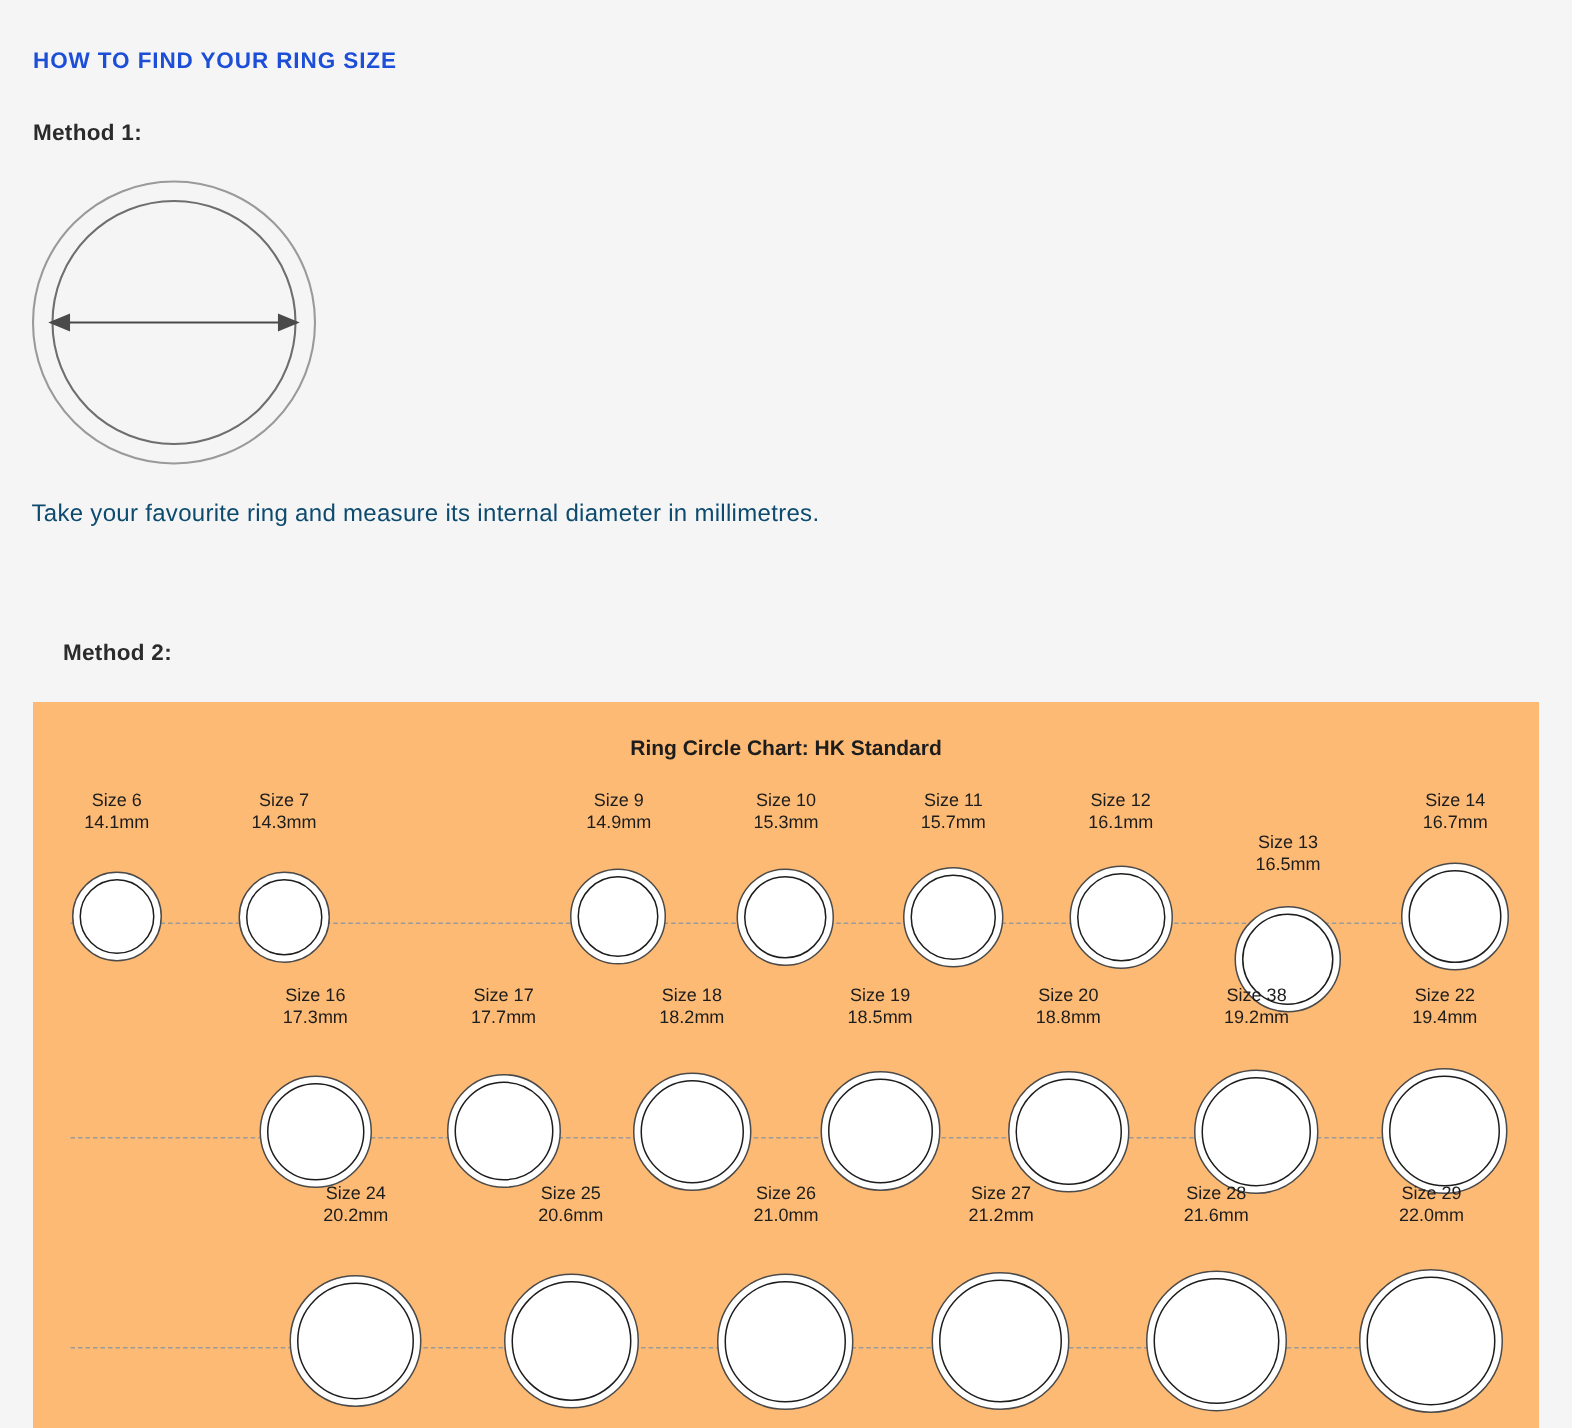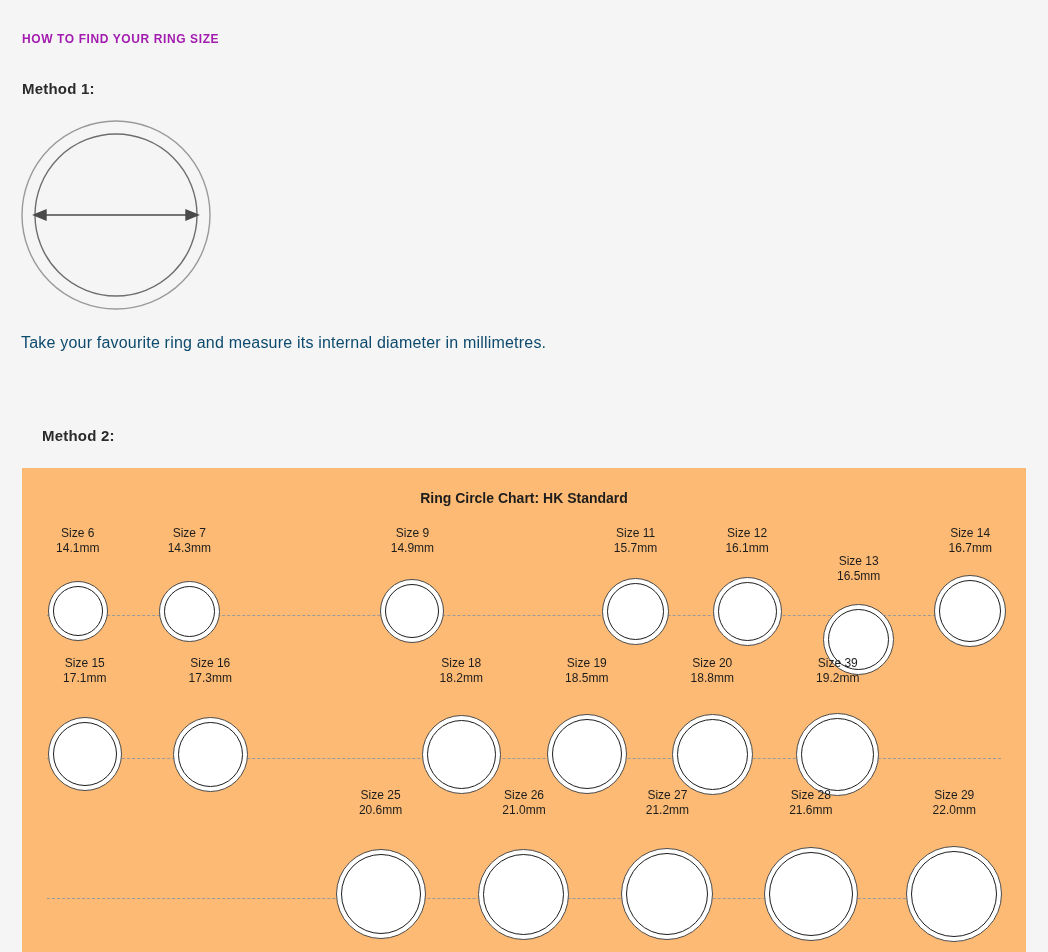--- a/index.html
+++ b/index.html
@@ -16,24 +16,24 @@
   .page {
     position: relative;
     width: 1048px;
     height: 952px;
     background: #f5f5f5;
   }
   .main-title {
     position: absolute;
     left: 22px;
     top: 32px;
-    font-size: 12px;
+    font-size: 15px;
     font-weight: bold;
     letter-spacing: 0.6px;
-    color: #a21caf;
+    color: #1d4ed8;
   }
   .method1-label {
     position: absolute;
     left: 22px;
     top: 80px;
     font-size: 15px;
     font-weight: bold;
     letter-spacing: 0.2px;
     color: #2b2b2b;
   }
@@ -164,20 +164,27 @@
               <div class="inner"></div>
             </div>
           </div>
           <div class="cell" style="left: 334.667px; top: 0px; width: 111.556px;">
             <div class="lbl">Size 9</div>
             <div class="lbl">14.9mm</div>
             <div class="ring" style="width: 64px; height: 64px; margin-top: 23px;">
               <div class="inner"></div>
             </div>
           </div>
+          <div class="cell" style="left: 446.222px; top: 0px; width: 111.556px;">
+            <div class="lbl">Size 10</div>
+            <div class="lbl">15.3mm</div>
+            <div class="ring" style="width: 65px; height: 65px; margin-top: 22.5px;">
+              <div class="inner"></div>
+            </div>
+          </div>
           <div class="cell" style="left: 557.778px; top: 0px; width: 111.556px;">
             <div class="lbl">Size 11</div>
             <div class="lbl">15.7mm</div>
             <div class="ring" style="width: 67px; height: 67px; margin-top: 21.5px;">
               <div class="inner"></div>
             </div>
           </div>
           <div class="cell" style="left: 669.333px; top: 0px; width: 111.556px;">
             <div class="lbl">Size 12</div>
             <div class="lbl">16.1mm</div>
@@ -195,34 +202,34 @@
           <div class="cell" style="left: 892.444px; top: 0px; width: 111.556px; text-align: center;">
             <div class="lbl">Size 14</div>
             <div class="lbl">16.7mm</div>
             <div class="ring" style="width: 72px; height: 72px; margin-top: 19px;">
               <div class="inner"></div>
             </div>
           </div>
         </div>
         <div class="row" style="top: 188px;">
           <div class="row-line" style="top: 102px;"></div>
-          <div class="cell" style="left: 0px; top: 0px; width: 125.5px;">
-            <div class="lbl">Size 15</div>
-            <div class="lbl">17.1mm</div>
-            <div class="ring" style="width: 74px; height: 74px; margin-top: 31px;">
-              <div class="inner"></div>
-            </div>
-          </div>
           <div class="cell" style="left: 125.5px; top: 0px; width: 125.5px;">
             <div class="lbl">Size 16</div>
             <div class="lbl">17.3mm</div>
             <div class="ring" style="width: 75px; height: 75px; margin-top: 30.5px;">
               <div class="inner"></div>
             </div>
           </div>
+          <div class="cell" style="left: 251px; top: 0px; width: 125.5px;">
+            <div class="lbl">Size 17</div>
+            <div class="lbl">17.7mm</div>
+            <div class="ring" style="width: 76px; height: 76px; margin-top: 30px;">
+              <div class="inner"></div>
+            </div>
+          </div>
           <div class="cell" style="left: 376.5px; top: 0px; width: 125.5px;">
             <div class="lbl">Size 18</div>
             <div class="lbl">18.2mm</div>
             <div class="ring" style="width: 79px; height: 79px; margin-top: 28.5px;">
               <div class="inner"></div>
             </div>
           </div>
           <div class="cell" style="left: 502px; top: 0px; width: 125.5px;">
             <div class="lbl">Size 19</div>
             <div class="lbl">18.5mm</div>
@@ -231,29 +238,43 @@
             </div>
           </div>
           <div class="cell" style="left: 627.5px; top: 0px; width: 125.5px;">
             <div class="lbl">Size 20</div>
             <div class="lbl">18.8mm</div>
             <div class="ring" style="width: 81px; height: 81px; margin-top: 27.5px;">
               <div class="inner"></div>
             </div>
           </div>
           <div class="cell" style="left: 753px; top: 0px; width: 125.5px;">
-            <div class="lbl">Size 39</div>
+            <div class="lbl">Size 38</div>
             <div class="lbl">19.2mm</div>
             <div class="ring" style="width: 83px; height: 83px; margin-top: 26.5px;">
+              <div class="inner"></div>
+            </div>
+          </div>
+          <div class="cell" style="left: 878.5px; top: 0px; width: 125.5px;">
+            <div class="lbl">Size 22</div>
+            <div class="lbl">19.4mm</div>
+            <div class="ring" style="width: 84px; height: 84px; margin-top: 26px;">
               <div class="inner"></div>
             </div>
           </div>
         </div>
         <div class="row" style="top: 320px;">
           <div class="row-line" style="top: 110px;"></div>
+          <div class="cell" style="left: 143.429px; top: 0px; width: 143.429px;">
+            <div class="lbl">Size 24</div>
+            <div class="lbl">20.2mm</div>
+            <div class="ring" style="width: 88px; height: 88px; margin-top: 32px;">
+              <div class="inner"></div>
+            </div>
+          </div>
           <div class="cell" style="left: 286.857px; top: 0px; width: 143.429px;">
             <div class="lbl">Size 25</div>
             <div class="lbl">20.6mm</div>
             <div class="ring" style="width: 90px; height: 90px; margin-top: 31px;">
               <div class="inner"></div>
             </div>
           </div>
           <div class="cell" style="left: 430.286px; top: 0px; width: 143.429px;">
             <div class="lbl">Size 26</div>
             <div class="lbl">21.0mm</div>

